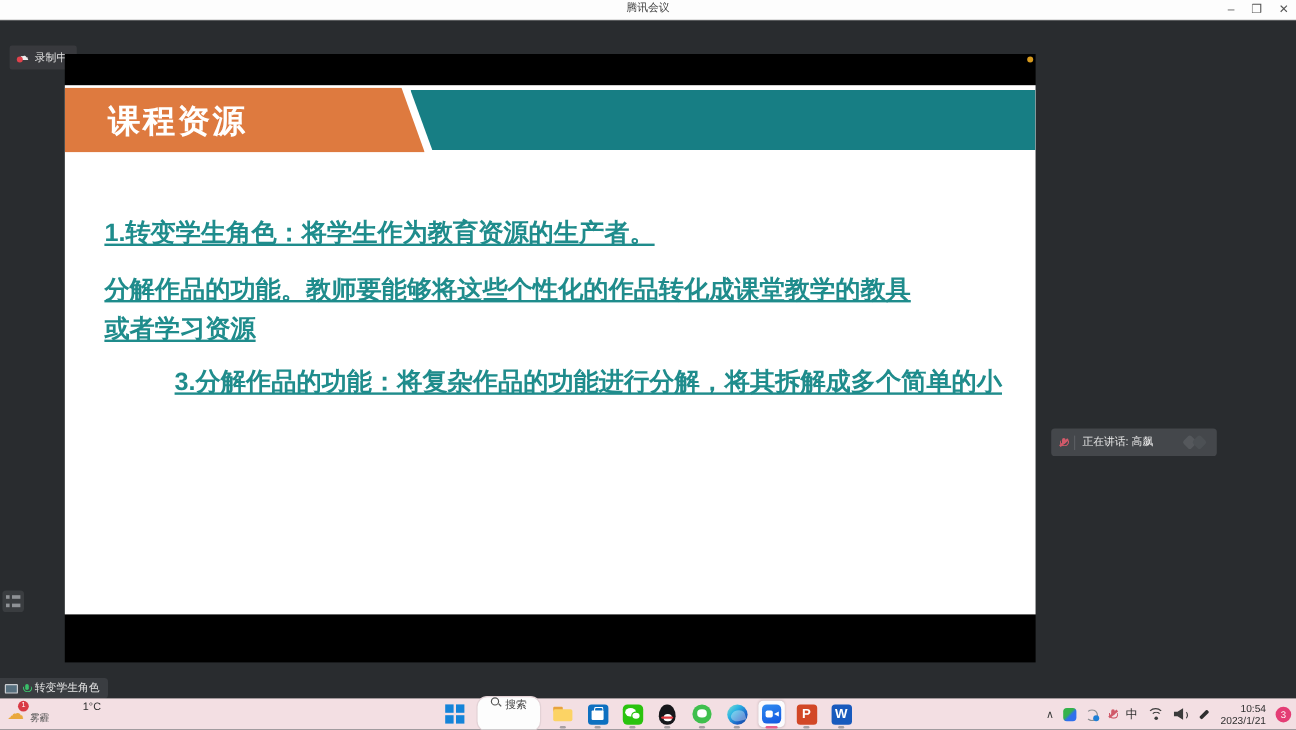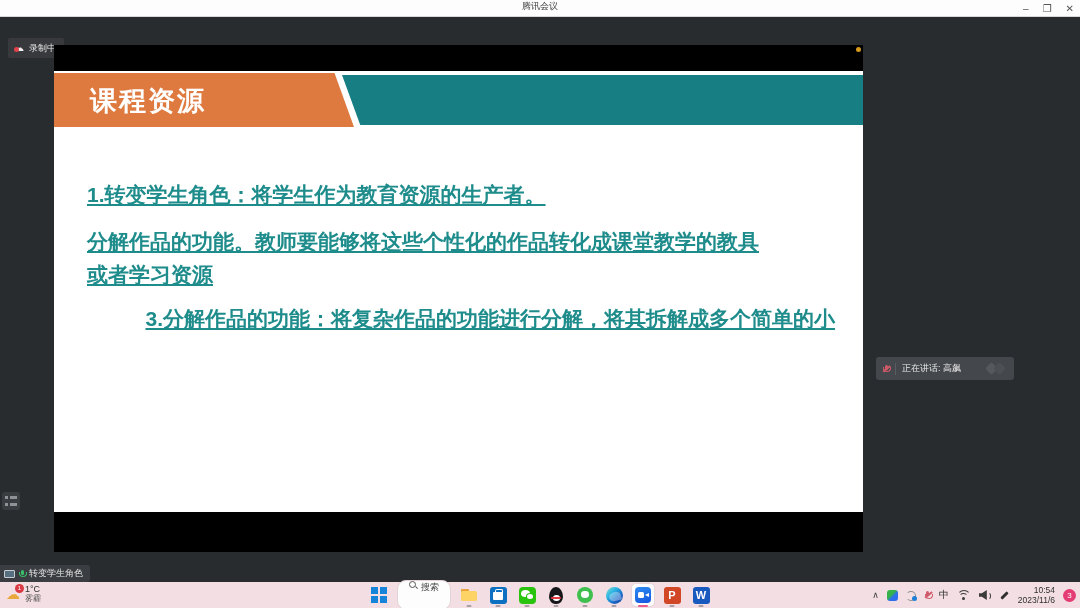--- a/index.html
+++ b/index.html
@@ -78,21 +78,21 @@
   .share-pill { position:absolute; left:0; top:548px; height:17px; background:#3a3d41; border-radius:0 3px 3px 0; display:flex; align-items:center; gap:4px; padding:0 7px 0 4px; }
   .monitor { width:11px; height:8px; border:1px solid #c9ccd0; border-radius:1px; background:#57707f; flex:none; }
   .share-pill .txt { font-size:9px; color:#e6e6e6; white-space:nowrap; }
 
   
   .taskbar { position:absolute; left:0; top:582px; width:1080px; height:26px; background:#f3dfe3; }
   .weather { position:absolute; left:6px; top:2px; display:flex; align-items:center; gap:5px; cursor:default; }
   .wicon { position:relative; font-size:14px; color:#e9a83c; line-height:1; }
   .wbadge { position:absolute; right:-4px; top:-3px; width:9px; height:9px; background:#d93a45; border-radius:50%; color:#fff; font-size:6px; display:flex; align-items:center; justify-content:center; }
   .wtext { display:flex; flex-direction:column; line-height:1.15; }
-  .wtemp { font-size:9px; color:#2f2f2f; }
+  .wtemp { font-size:9px; color:#2f2f2f;margin-left:44px; }
   .wcond { font-size:8px; color:#5a5a5a; }
 
   .tb-center { position:absolute; left:50%; top:0; height:26px; transform:translateX(-50%); display:flex; align-items:center; gap:7px; }
   .tbtn { position:relative; width:22px; height:22px; display:flex; align-items:center; justify-content:center; border-radius:4px; }
   .tbtn .runbar { position:absolute; bottom:-1px; left:50%; transform:translateX(-50%); width:5px; height:2px; border-radius:1px; background:#a8a0a4; }
   .tbtn.active { background:#fbfbfd; box-shadow:0 0 2px rgba(0,0,0,.15); }
   .tbtn.active .runbar { width:10px; background:#e85d8a; }
 
   .start-icon { display:grid; grid-template-columns:7px 7px; grid-template-rows:7px 7px; gap:1.5px; }
   .start-icon i { background:#1584d9; }
@@ -308,17 +308,17 @@
     <span class="ime">中</span>
     <span class="wifi">
         <i></i>
         <i></i>
         <i></i>
       </span>
     <span class="spk"></span>
     <span class="pen"></span>
     <span class="clock">
       <span class="t">10:54</span>
-      <span class="d">2023/11/6</span>
+      <span class="d">2023/1/21</span>
     </span>
     <span class="notif">3</span>
   </div>
 </div>
 
 </body></html>

